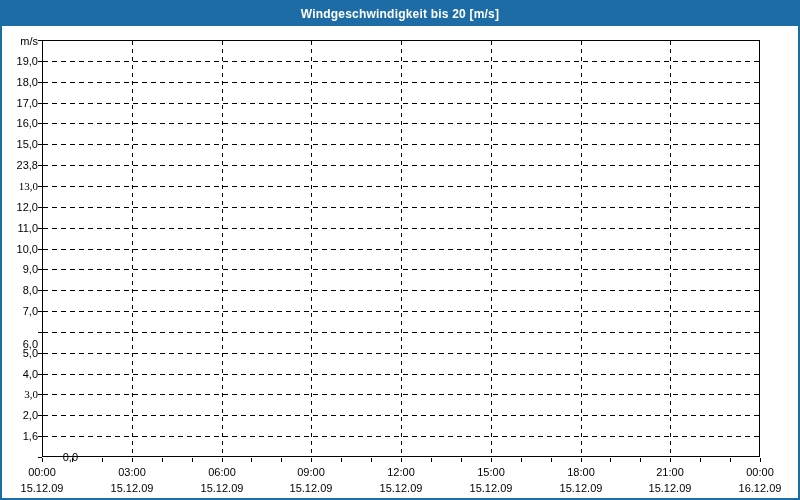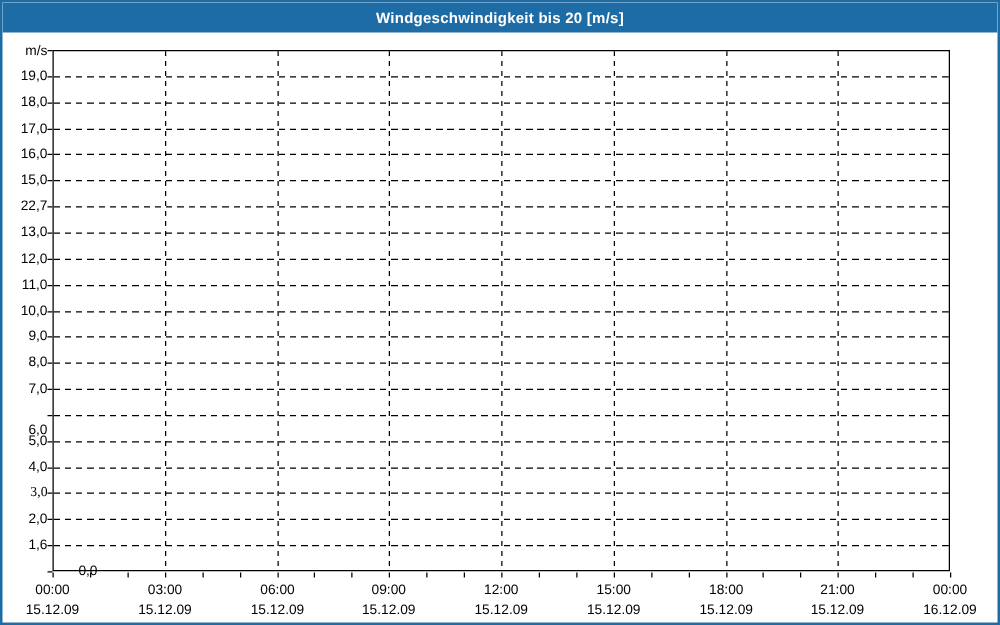--- a/index.html
+++ b/index.html
@@ -84,22 +84,22 @@
       <div class="ytick" style="left: 36px; top: 101px;"></div>
       <div class="ytick" style="left: 36px; top: 80px;"></div>
       <div class="ytick" style="left: 36px; top: 59px;"></div>
       <div class="ytick" style="left: 36px; top: 38px;"></div>
       <div class="ylab" style="left: 0px; top: 33px; width: 36px;">m/s</div>
       <div class="ylab" style="left: 0px; top: 53px; width: 36px;">19,0</div>
       <div class="ylab" style="left: 0px; top: 74px; width: 36px;">18,0</div>
       <div class="ylab" style="left: 0px; top: 95px; width: 36px;">17,0</div>
       <div class="ylab" style="left: 0px; top: 115px; width: 36px;">16,0</div>
       <div class="ylab" style="left: 0px; top: 136px; width: 36px;">15,0</div>
-      <div class="ylab" style="left: 0px; top: 157px; width: 36px;">22,7</div>
-      <div class="ylab" style="left: 0px; top: 178px; width: 36px;">13,0</div>
+      <div class="ylab" style="left: 0px; top: 157px; width: 36px;">23,8</div>
+      <div class="ylab" style="left: 0px; top: 178px; width: 36px; font-family: Liberation Serif, serif;">13,0</div>
       <div class="ylab" style="left: 0px; top: 199px; width: 36px;">12,0</div>
       <div class="ylab" style="left: 0px; top: 220px; width: 36px;">11,0</div>
       <div class="ylab" style="left: 0px; top: 241px; width: 36px;">10,0</div>
       <div class="ylab" style="left: 0px; top: 261px; width: 36px;">9,0</div>
       <div class="ylab" style="left: 0px; top: 282px; width: 36px;">8,0</div>
       <div class="ylab" style="left: 0px; top: 303px; width: 36px;">7,0</div>
       <div class="ylab" style="left: 0px; top: 336px; width: 36px;">6,0</div>
       <div class="ylab" style="left: 0px; top: 345px; width: 36px;">5,0</div>
       <div class="ylab" style="left: 0px; top: 366px; width: 36px;">4,0</div>
       <div class="ylab" style="left: 0px; top: 386px; width: 36px; font-family: Liberation Serif, serif;">3,0</div>

